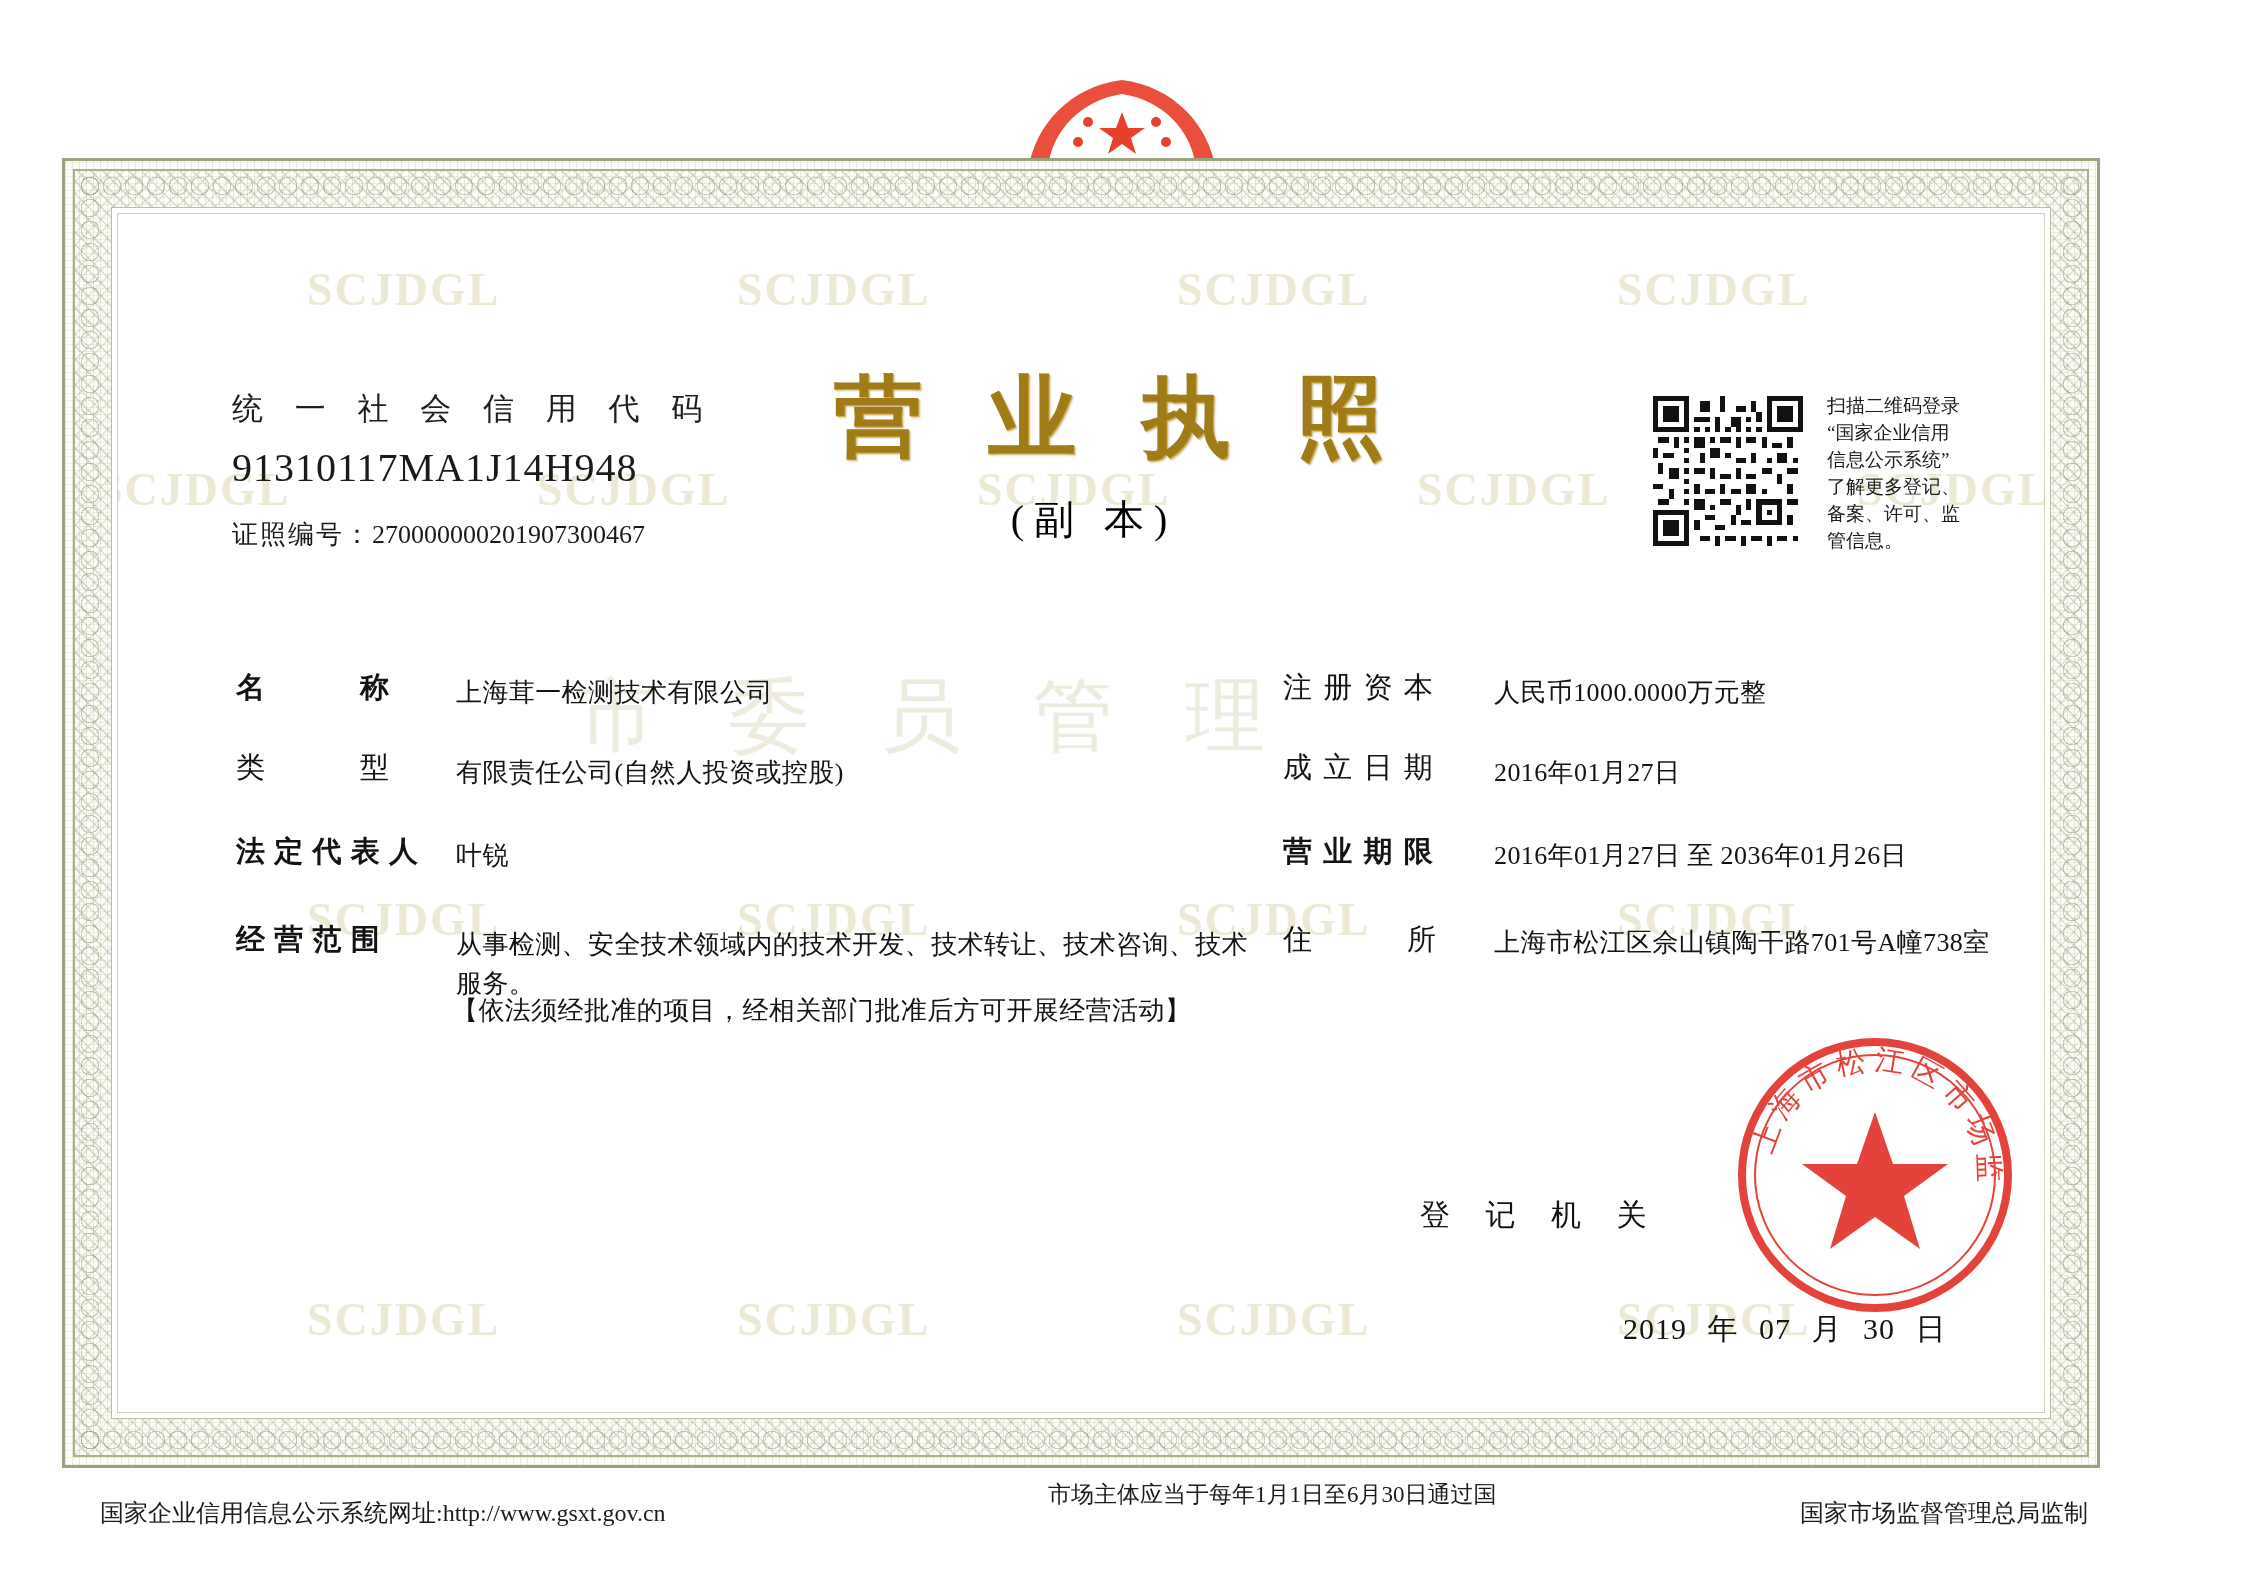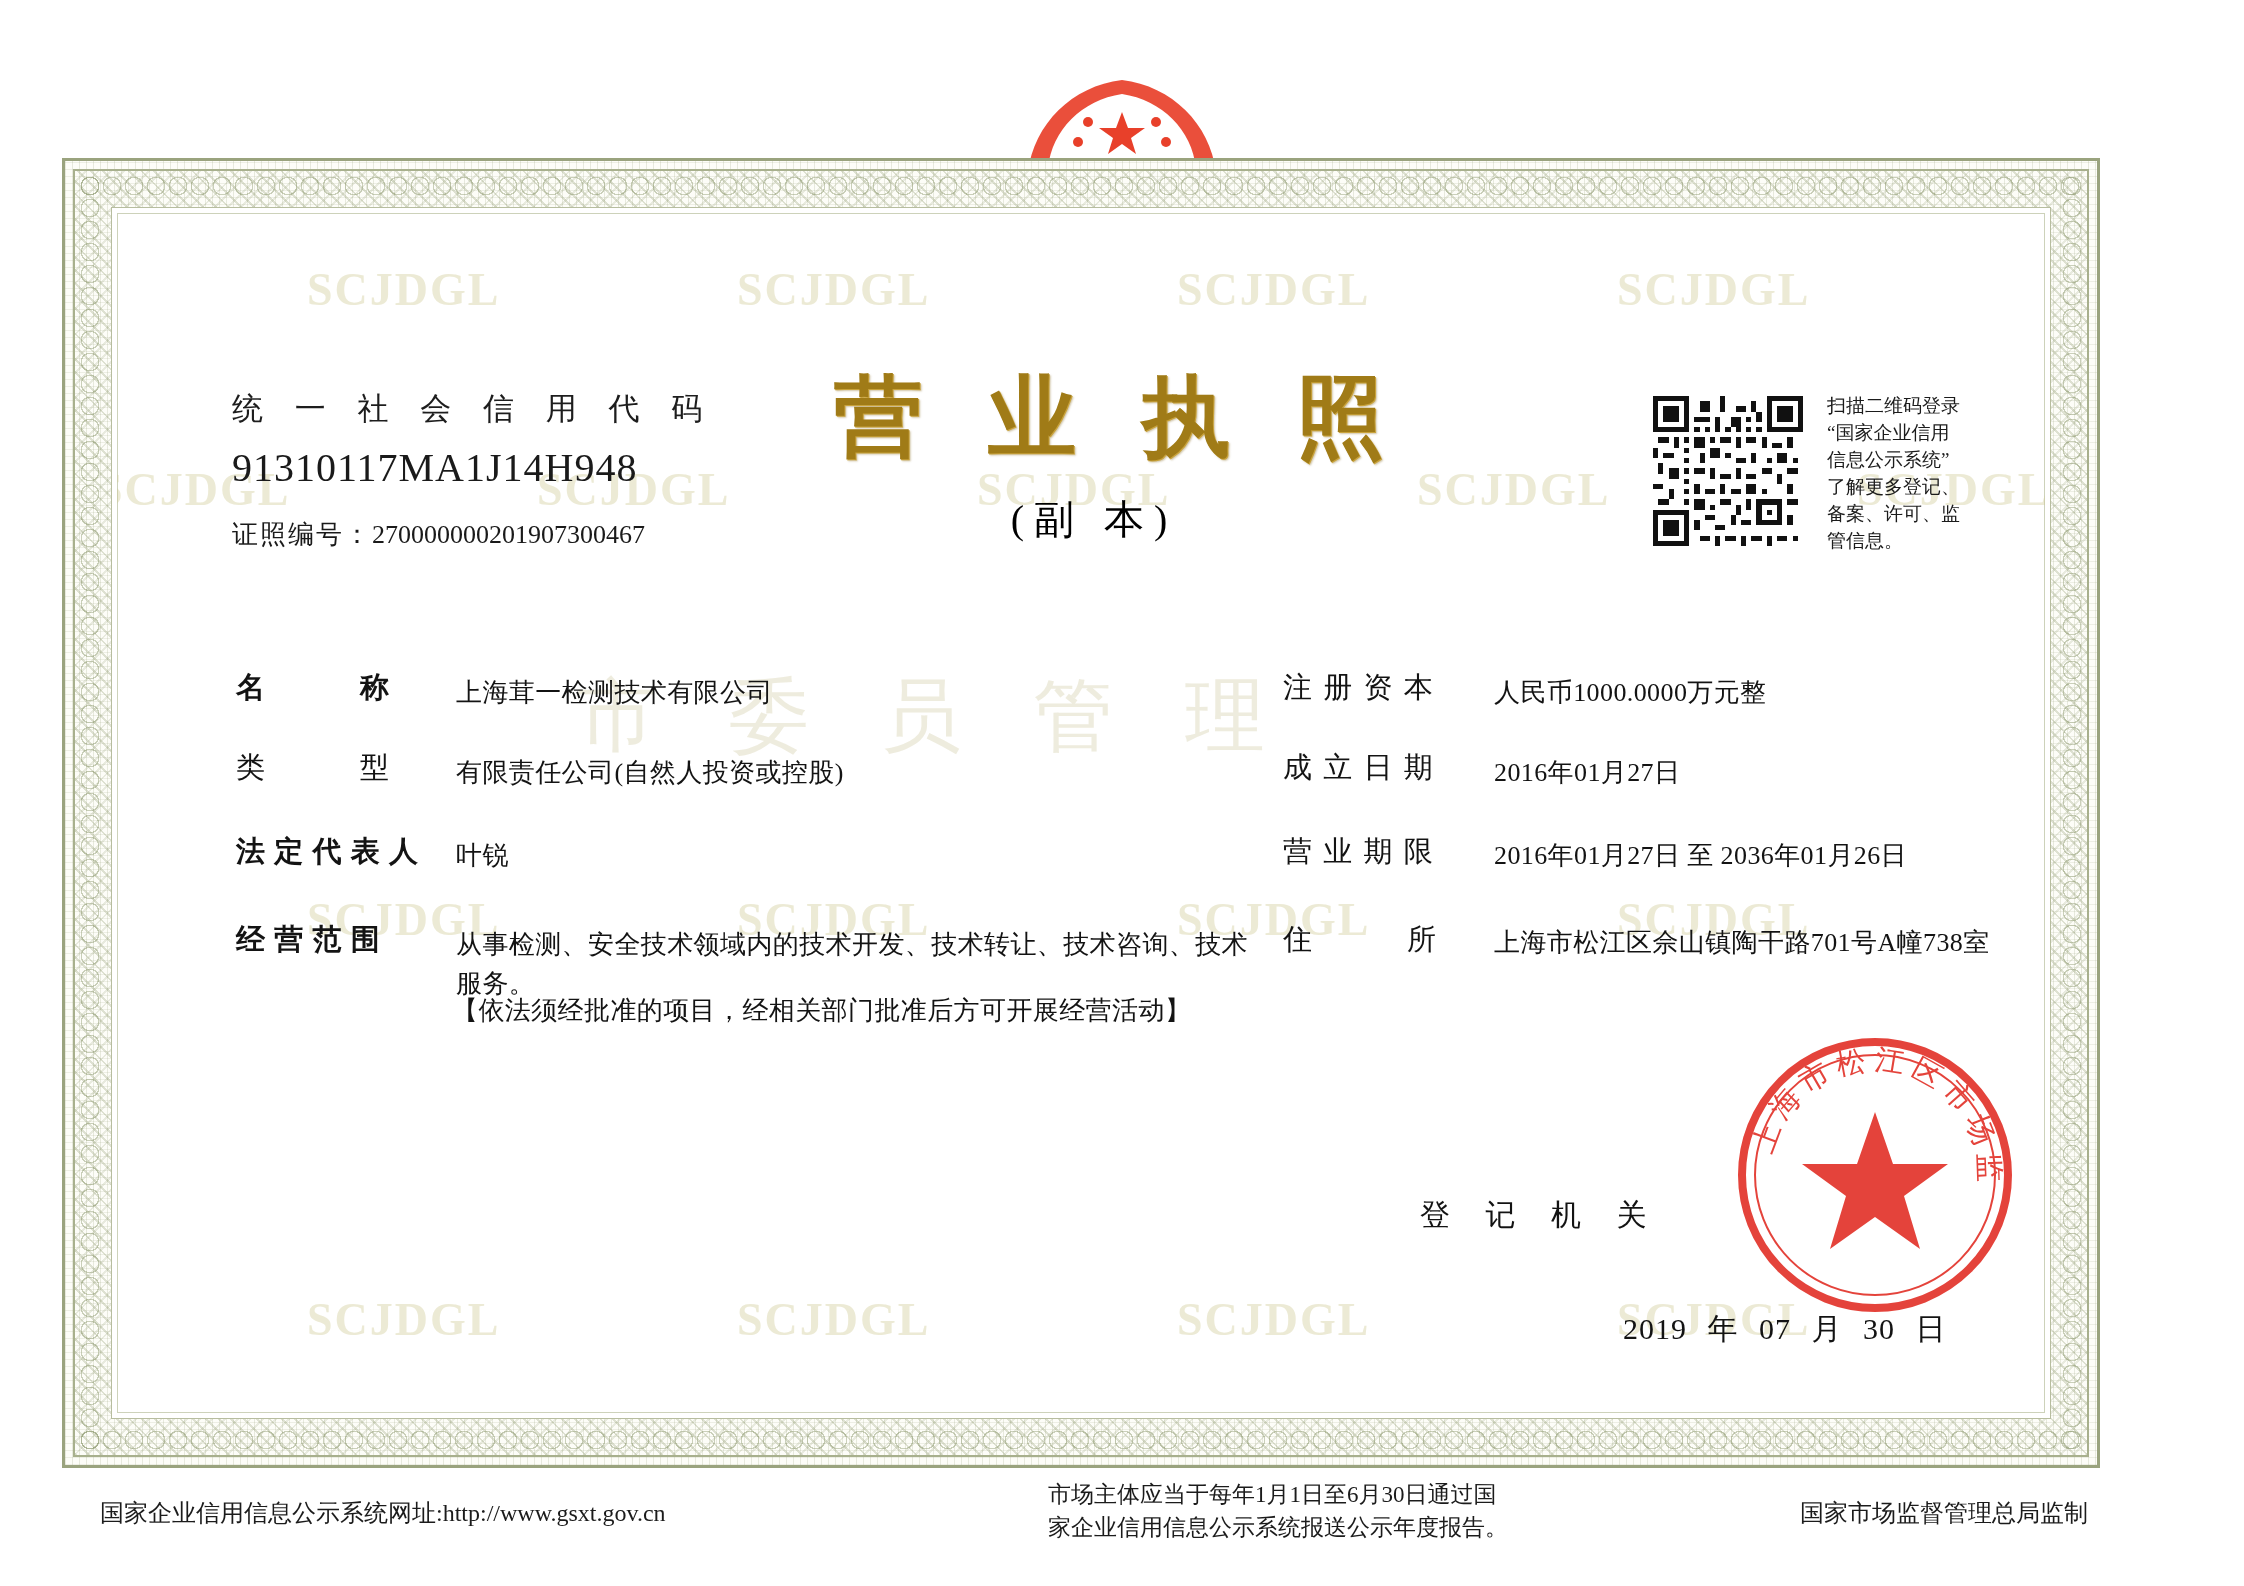--- a/index.html
+++ b/index.html
@@ -470,21 +470,21 @@
     <span class="fvalue">人民币1000.0000万元整</span>
   </div>
 
   <div class="field" style="left:1283px; top:748px;">
     <span class="flabel">成 立 日 期</span>
   </div>
   <div class="field" style="left:1494px; top:755px;">
     <span class="fvalue">2016年01月27日</span>
   </div>
 
-  <div class="field" style="left:1283px; top:832px;">
+  <div class="field" style="left:1283px; top:832px;font-weight:bold;">
     <span class="flabel">营 业 期 限</span>
   </div>
   <div class="field" style="left:1494px; top:838px;">
     <span class="fvalue">2016年01月27日 至 2036年01月26日</span>
   </div>
 
   <div class="field" style="left:1283px; top:920px;">
     <span class="flabel">住　　　所</span>
   </div>
   <div class="field" style="left:1494px; top:925px;">
@@ -513,17 +513,16 @@
     <span>年</span>
     <span>07</span>
     <span>月</span>
     <span>30</span>
     <span>日</span>
   </div>
 
   <div class="footer-left">国家企业信用信息公示系统网址:http://www.gsxt.gov.cn</div>
   <div class="footer-center">
     <div>市场主体应当于每年1月1日至6月30日通过国</div>
-    <div>家企业信用信息公示系统报送公示年度报告。</div>
   </div>
   <div class="footer-right">国家市场监督管理总局监制</div>
 
 </div>
 
 </body></html>

